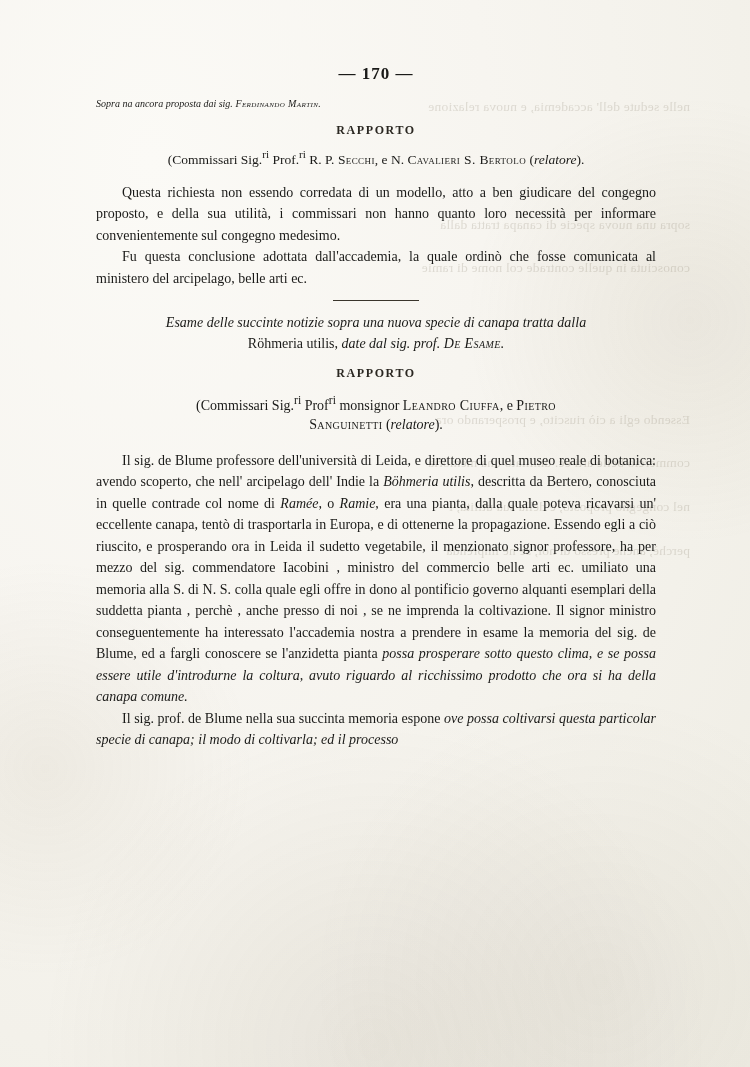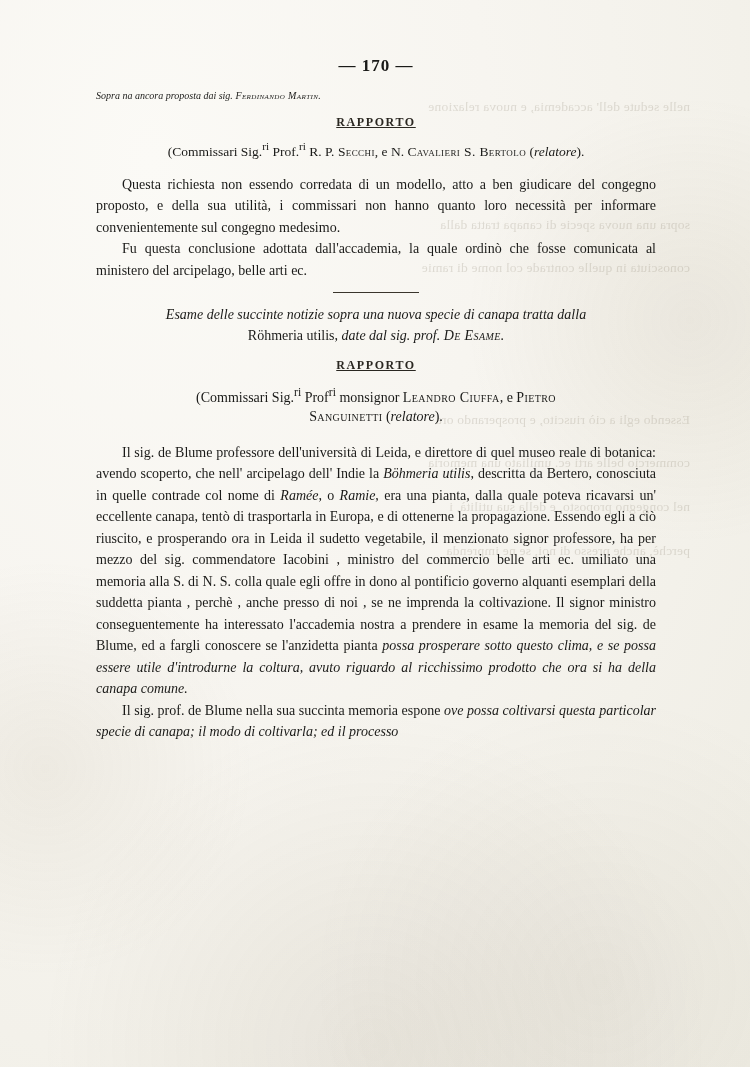--- a/index.html
+++ b/index.html
@@ -48,21 +48,21 @@
     transform: scaleX(-1);
     letter-spacing: 0.2px;
     text-align: justify;
     pointer-events: none;
     user-select: none;
     z-index: 1;
   }
   .content {
     position: absolute;
     left: 96px;
-    top: 56px;
+    top: 64px;
     width: 560px;
     z-index: 3;
   }
   .folio {
     text-align: center;
     font-size: 17px;
     font-weight: bold;
     letter-spacing: 1px;
     margin: 0 0 14px 0;
   }
@@ -82,21 +82,20 @@
     font-style: normal;
     letter-spacing: 0.4px;
   }
   .rapporto {
     text-align: center;
     font-size: 12px;
     font-weight: bold;
     letter-spacing: 1.6px;
     margin: 4px 0 10px 0;
     color: #2a2721;
-    text-decoration: underline;
   }
   .commissari {
     text-align: center;
     font-size: 13.5px;
     margin: 0 0 14px 0;
   }
   .commissari-2 {
     text-align: center;
     font-size: 14px;
     margin: 0 0 16px 0;

